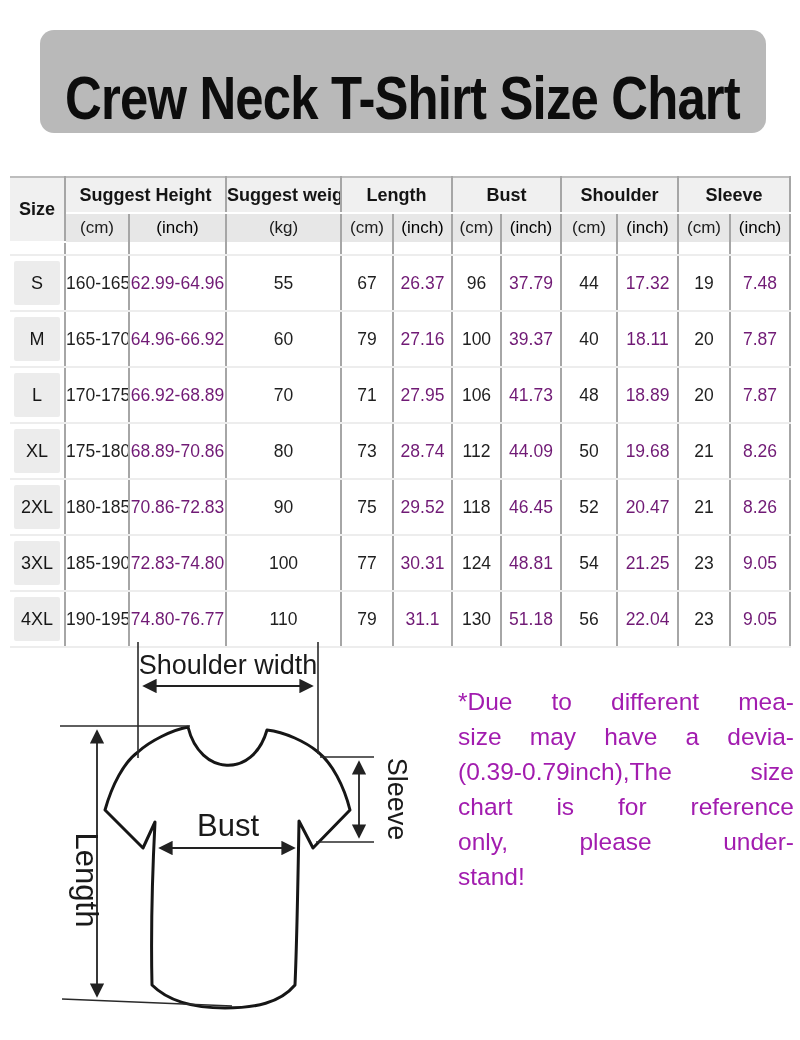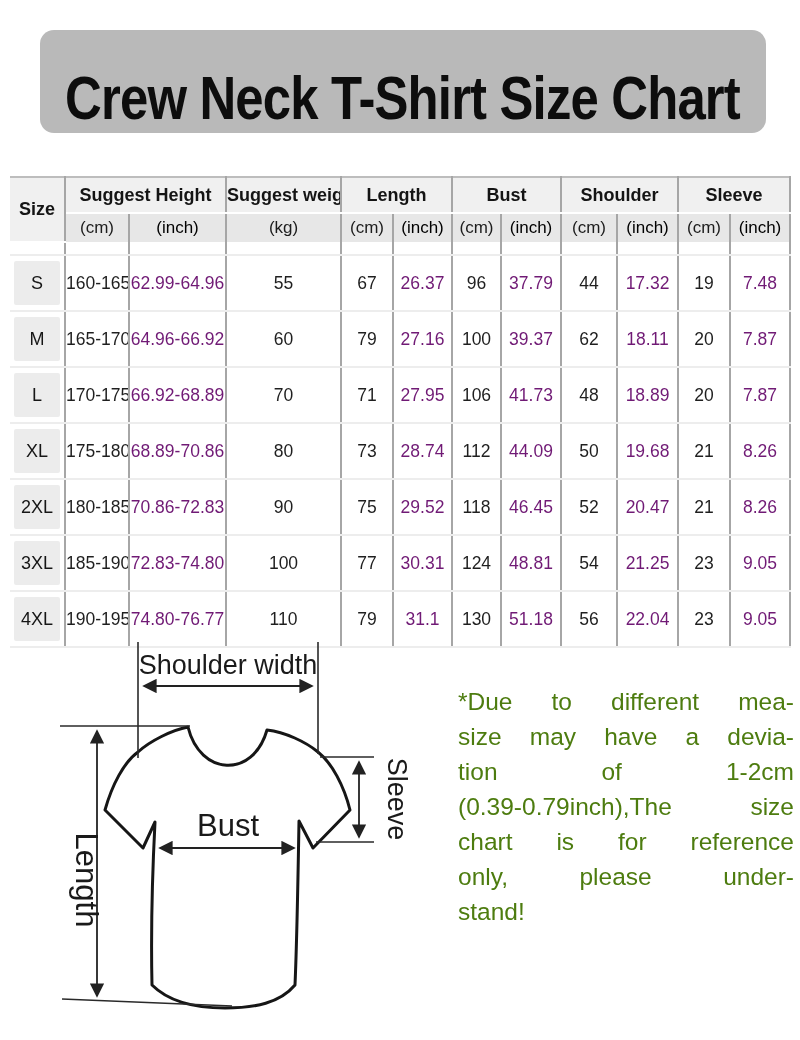--- a/index.html
+++ b/index.html
@@ -30,21 +30,21 @@
   .size-chart .chip { margin:5px 4px; height:44px; background:#ececec; border-radius:2px;
                       display:flex; align-items:center; justify-content:center;
                       font-size:18px; font-weight:500; color:#161616; }
 
   
   svg.diagram { position:absolute; left:0; top:630px; }
   .dia-label { font-family:"Liberation Sans", sans-serif; fill:#1a1a1a; }
 
   
   .note { position:absolute; left:458px; top:684px; width:336px;
-          font-size:24.5px; line-height:35px; color:#4d7c0f; }
+          font-size:24.5px; line-height:35px; color:#a21caf; }
   .note .line { text-align:justify; text-align-last:justify; }
   .note .line.last { text-align-last:left; }
 </style>
 </head>
 <body>
 
 <div class="banner">
   <div class="banner-text">Crew Neck T-Shirt Size Chart</div>
 </div>
 
@@ -122,21 +122,21 @@
         <td class="size-cell">
           <div class="chip">M</div>
         </td>
         <td>165-170</td>
         <td class="inch">64.96-66.92</td>
         <td>60</td>
         <td>79</td>
         <td class="inch">27.16</td>
         <td>100</td>
         <td class="inch">39.37</td>
-        <td>62</td>
+        <td>40</td>
         <td class="inch">18.11</td>
         <td>20</td>
         <td class="inch">7.87</td>
       </tr>
       <tr>
         <td class="size-cell">
           <div class="chip">L</div>
         </td>
         <td>170-175</td>
         <td class="inch">66.92-68.89</td>
@@ -254,18 +254,17 @@
   <line x1="359" y1="762" x2="359" y2="837" stroke="#222" stroke-width="1.8" marker-start="url(#ah)" marker-end="url(#ah)"></line>
   <text class="dia-label" x="388" y="799" font-size="27" text-anchor="middle" transform="rotate(90 388 799)">Sleeve</text>
 
   <text class="dia-label" x="228" y="836" font-size="31" text-anchor="middle">Bust</text>
   <line x1="160" y1="848" x2="294" y2="848" stroke="#222" stroke-width="1.8" marker-start="url(#ah)" marker-end="url(#ah)"></line>
 </svg>
 
 <div class="note" id="note">
     <div class="line">*Due to different mea-</div>
     <div class="line">size may have a devia-</div>
-    <div class="line">tion of 1-2cm</div>
     <div class="line">(0.39-0.79inch),The size</div>
     <div class="line">chart is for reference</div>
     <div class="line">only, please under-</div>
     <div class="line last">stand!</div>
   </div>
 
 </body></html>

